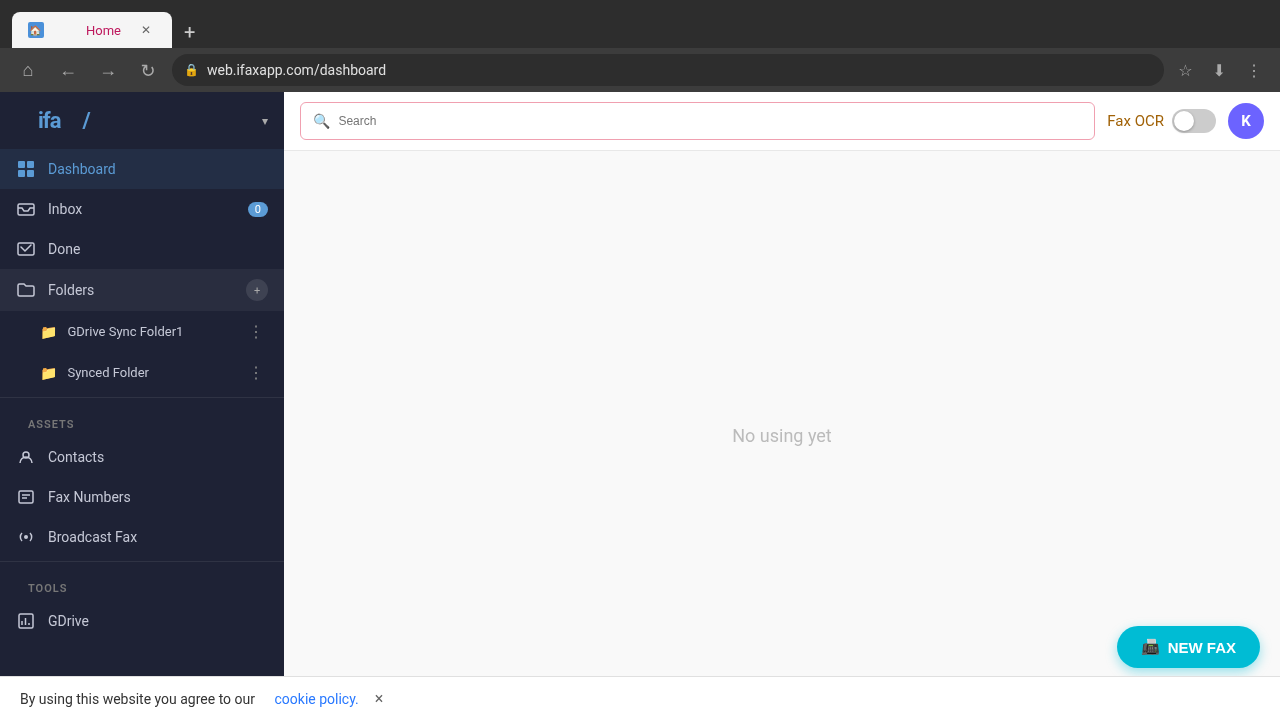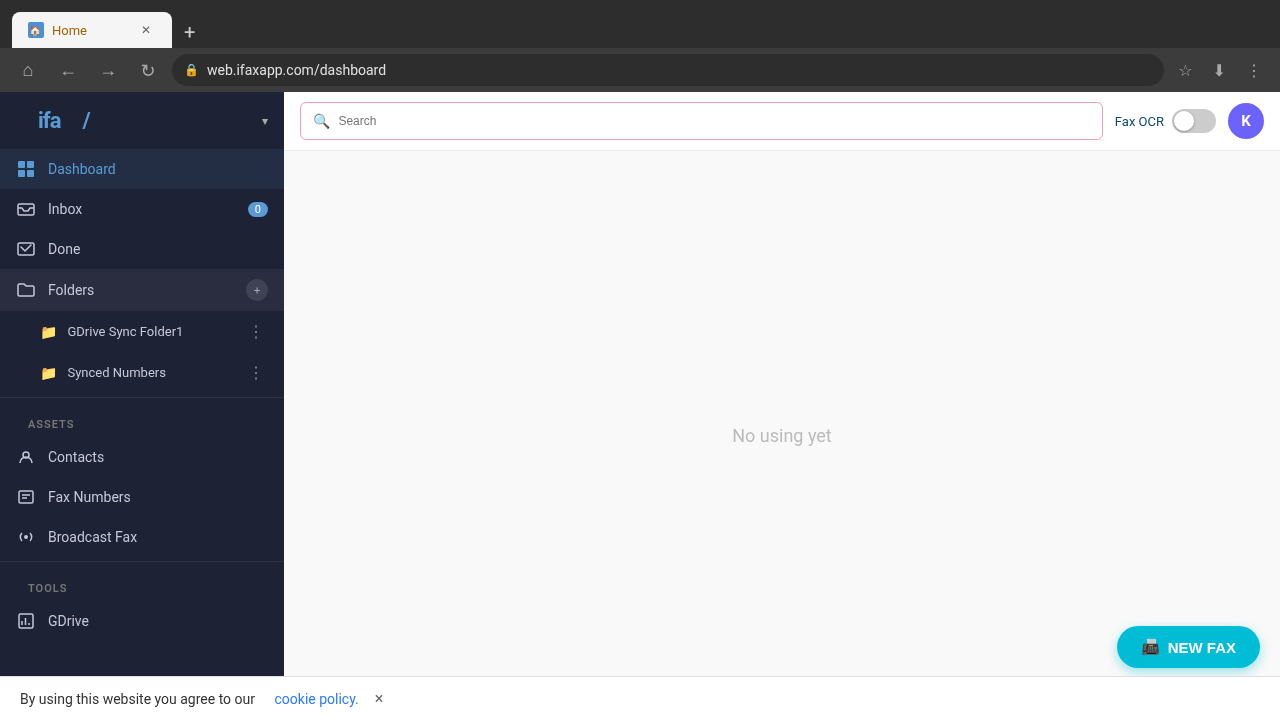--- a/index.html
+++ b/index.html
@@ -3,21 +3,21 @@
   <meta charset="utf-8">
   <style>
     * { margin: 0; padding: 0; box-sizing: border-box; }
     body { font-family: -apple-system, BlinkMacSystemFont, 'Segoe UI', Roboto, sans-serif; background: #f5f5f5; overflow: hidden; }
 
     
     .browser-chrome { background: #2d2d2d; height: 48px; display: flex; align-items: center; padding: 0 12px; gap: 8px; }
     .browser-tabs { display: flex; align-items: flex-end; gap: 4px; height: 100%; padding-top: 8px; }
     .browser-tab { background: #f5f5f5; border-radius: 8px 8px 0 0; padding: 6px 16px; display: flex; align-items: center; gap: 8px; min-width: 160px; height: 36px; }
     .browser-tab .tab-favicon { width: 16px; height: 16px; border-radius: 2px; background: #4a90d9; display: flex; align-items: center; justify-content: center; font-size: 10px; color: white; }
-    .browser-tab .tab-title { font-size: 13px; color: #a16207; flex: 1; white-space: nowrap; overflow: hidden; text-overflow: ellipsis; }
+    .browser-tab .tab-title { font-size: 13px; color: #be185d; flex: 1; white-space: nowrap; overflow: hidden; text-overflow: ellipsis; margin-left: 34px; }
     .browser-tab .tab-close { width: 20px; height: 20px; border-radius: 50%; display: flex; align-items: center; justify-content: center; font-size: 12px; color: #666; cursor: pointer; }
     .tab-add { color: #ccc; font-size: 20px; cursor: pointer; padding: 4px 8px; }
 
     
     .browser-address { background: #3c3c3c; height: 44px; display: flex; align-items: center; padding: 0 12px; gap: 8px; }
     .nav-btn { color: #aaa; font-size: 18px; cursor: pointer; padding: 4px 8px; border-radius: 50%; width: 32px; height: 32px; display: flex; align-items: center; justify-content: center; }
     .address-bar { flex: 1; background: #2d2d2d; border-radius: 20px; height: 32px; display: flex; align-items: center; padding: 0 12px; gap: 8px; }
     .address-bar .lock-icon { color: #aaa; font-size: 12px; }
     .address-text { color: #e0e0e0; font-size: 14px; }
     .address-right { display: flex; gap: 8px; align-items: center; }
@@ -50,21 +50,21 @@
 
     
     .main-content { flex: 1; background: #f9f9f9; display: flex; flex-direction: column; overflow: hidden; }
 
     
     .main-toolbar { background: white; padding: 10px 16px; border-bottom: 1px solid #e8e8e8; display: flex; align-items: center; gap: 12px; }
     .search-box { flex: 1; height: 38px; border: 1.5px solid #f0a0b0; border-radius: 6px; display: flex; align-items: center; padding: 0 12px; gap: 8px; background: white; }
     .search-box .search-icon { color: #aaa; font-size: 14px; }
     .search-input { border: none; outline: none; font-size: 12px; color: #999; flex: 1; }
     .ocr-toggle { display: flex; align-items: center; gap: 8px; }
-    .ocr-label { font-size: 13px; color: #0c4a6e; }
+    .ocr-label { font-size: 15px; color: #a16207; }
     .toggle-switch { width: 44px; height: 24px; background: #ccc; border-radius: 12px; position: relative; cursor: pointer; }
     .toggle-switch.off { background: #ccc; }
     .toggle-knob { width: 20px; height: 20px; background: white; border-radius: 50%; position: absolute; top: 2px; left: 2px; box-shadow: 0 1px 3px rgba(0,0,0,0.3); transition: left 0.2s; }
 
     
     .user-avatar { width: 36px; height: 36px; border-radius: 50%; background: #6c63ff; display: flex; align-items: center; justify-content: center; color: white; font-size: 15px; font-weight: bold; cursor: pointer; }
 
     
     .empty-state { flex: 1; display: flex; align-items: center; justify-content: center; color: #bbb; font-size: 18px; }
 
@@ -167,21 +167,21 @@
         <span class="nav-folder-btn">+</span>
       </div>
 
       <div class="folder-item">
         <span class="folder-icon">📁</span>
         <span class="folder-name">GDrive Sync Folder1</span>
         <span class="folder-more">⋮</span>
       </div>
       <div class="folder-item">
         <span class="folder-icon">📁</span>
-        <span class="folder-name">Synced Numbers</span>
+        <span class="folder-name">Synced Folder</span>
         <span class="folder-more">⋮</span>
       </div>
 
       <div class="sidebar-divider"></div>
 
       <div class="section-label">ASSETS</div>
 
       <div class="nav-item">
         <div class="nav-icon">
           <svg width="18" height="18" viewBox="0 0 18 18" fill="none">

